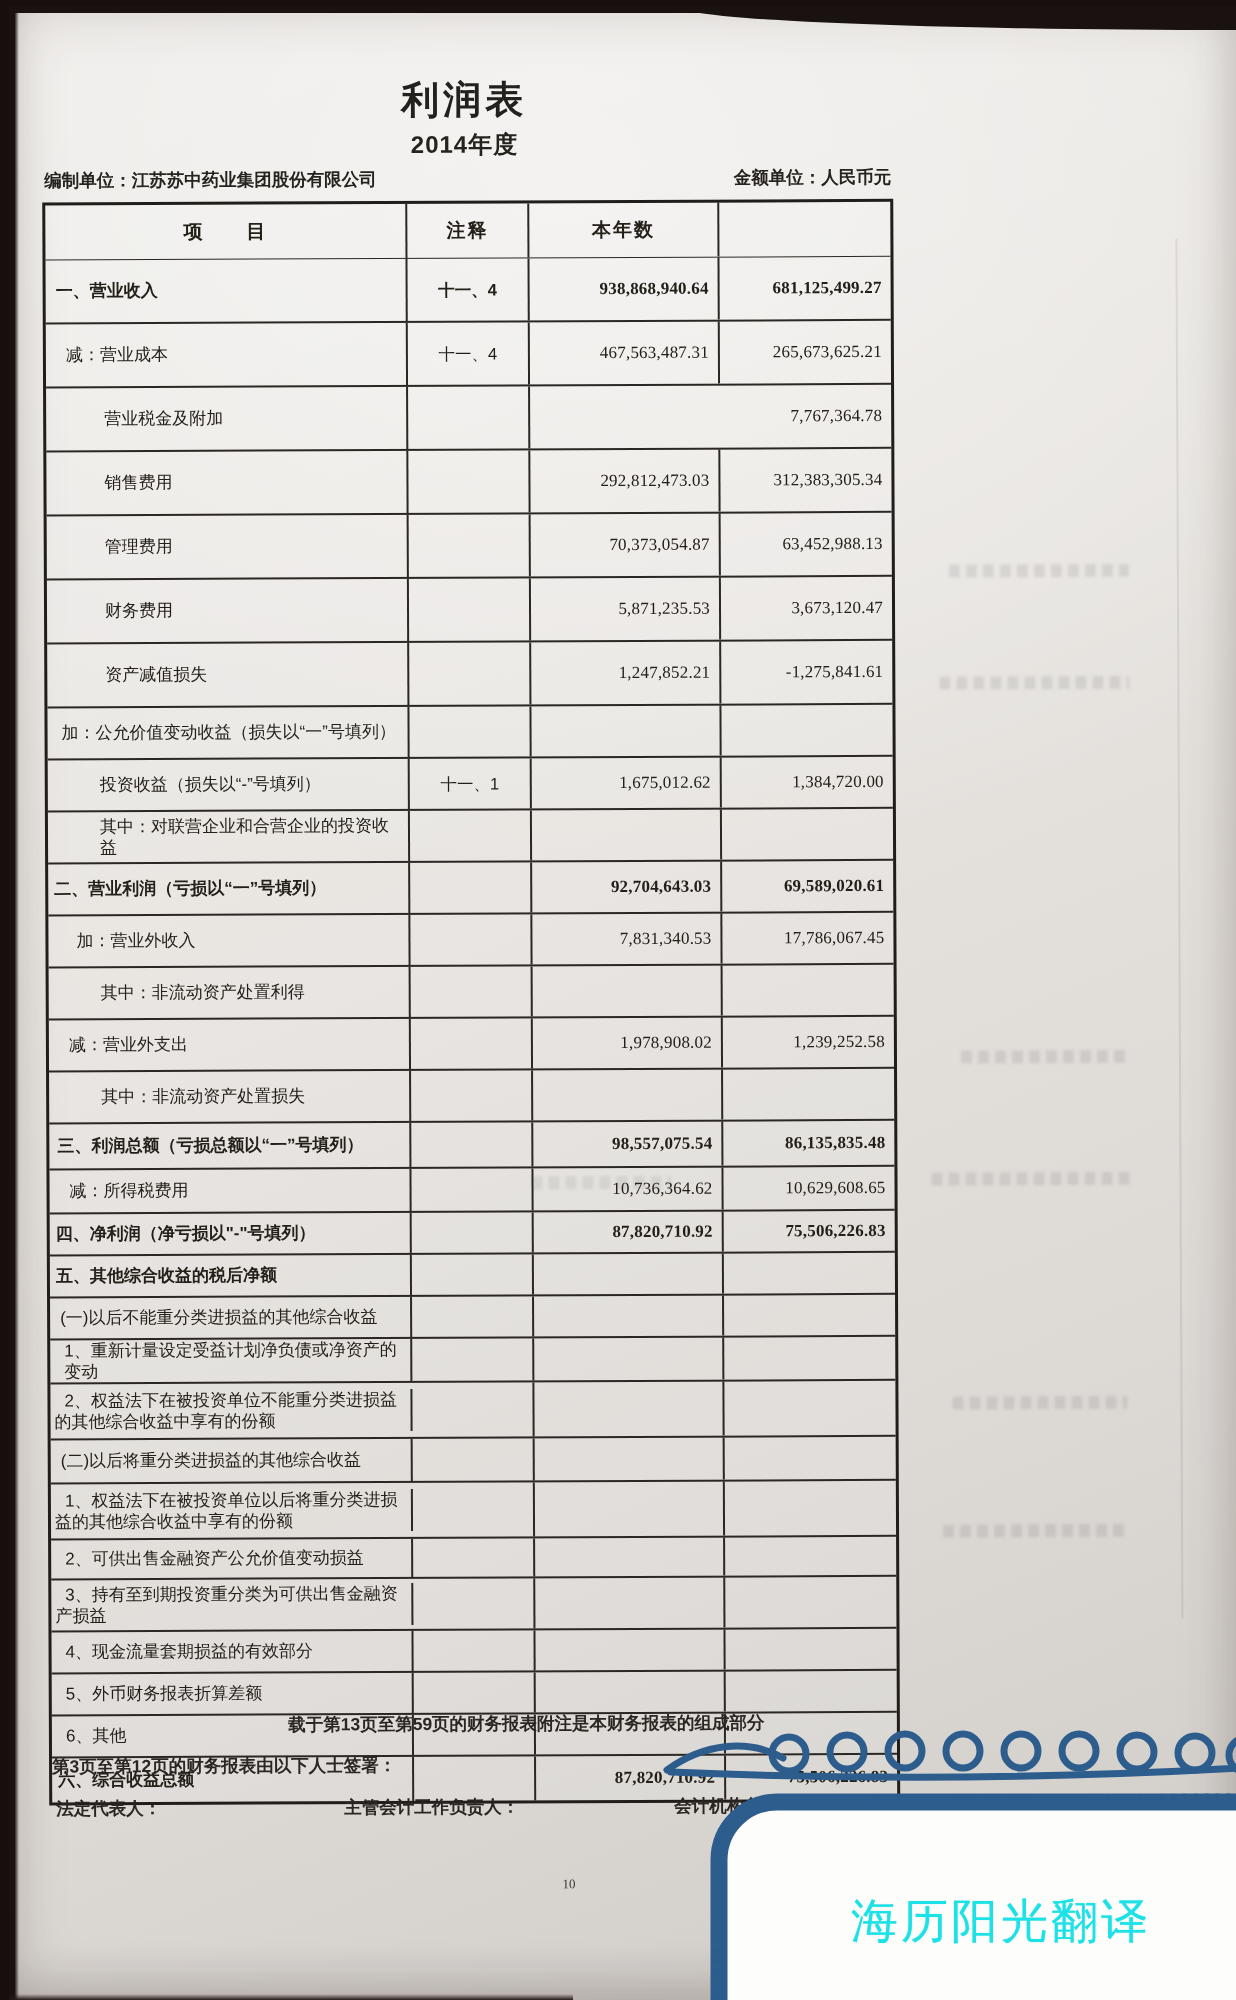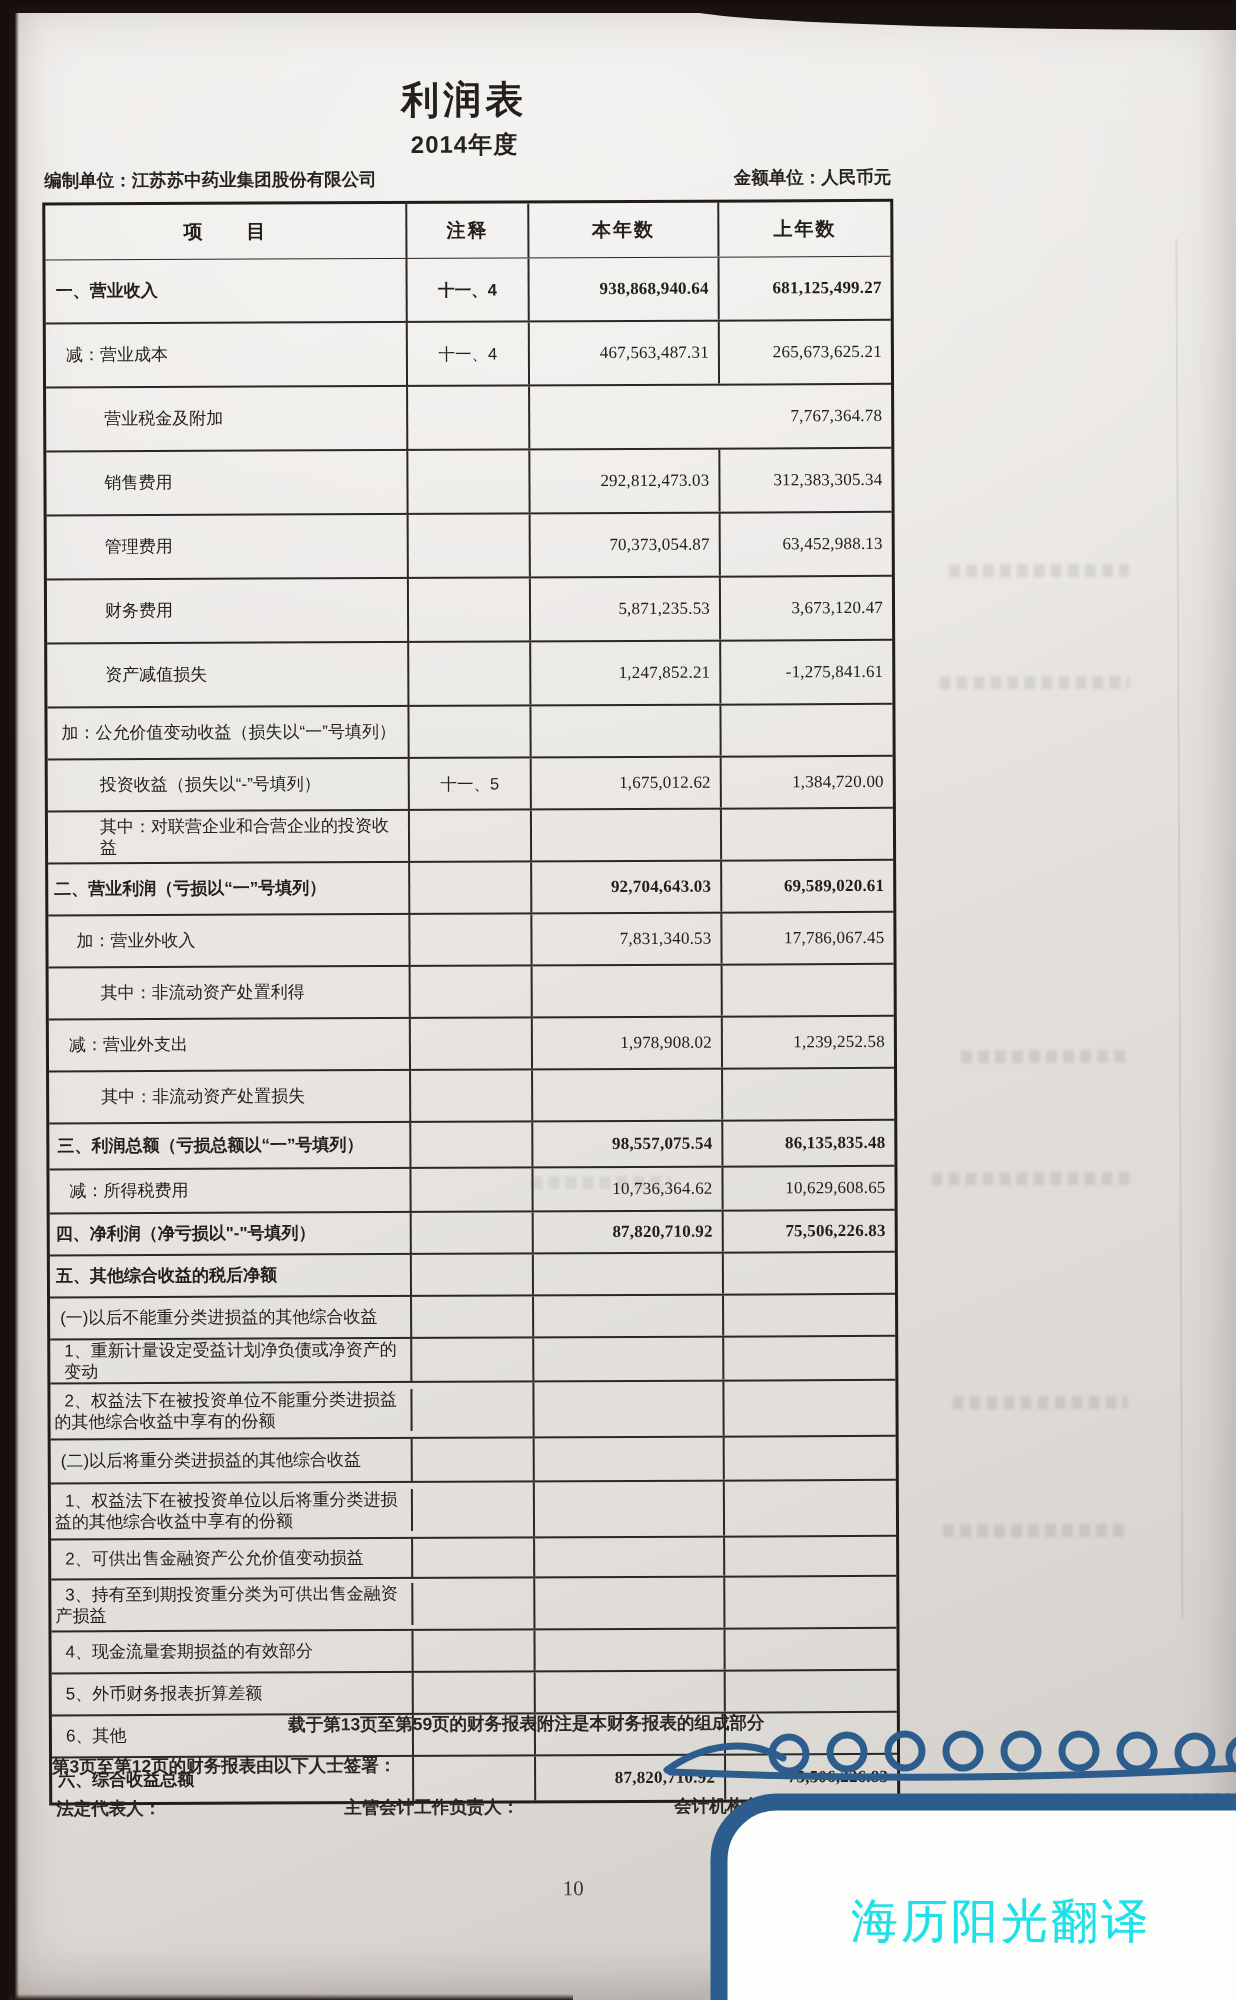--- a/index.html
+++ b/index.html
@@ -47,21 +47,21 @@
   .num{justify-content:flex-end;padding-right:9px;font-family:Liberation Serif, serif;letter-spacing:.2px;}
   .thead .cell{justify-content:center;font-size:19px;font-weight:bold;padding:0;letter-spacing:2px;}
   .bold .cell{font-weight:bold;}
   .hang{padding-left:4px;text-indent:12px;display:block;align-self:center;}
 
   
   .notes-line{position:absolute;left:90px;top:1705px;width:845px;text-align:center;font-size:17.5px;font-weight:600;color:#2a2622;}
   .signed-line{position:absolute;left:38px;top:1746px;font-size:17.5px;font-weight:600;color:#2a2622;}
   .sig{position:absolute;top:1788px;font-size:17.5px;font-weight:600;color:#2a2622;}
   .sig1{left:42px;} .sig2{left:330px;} .sig3{left:660px;}
-  .page-num{position:absolute;left:548px;top:1870px;font-size:21px;font-family:"Liberation Serif","DejaVu Serif",serif;color:#3a3531;}
+  .page-num{position:absolute;left:548px;top:1870px;font-size:13px;font-family:"Liberation Serif","DejaVu Serif",serif;color:#3a3531;}
 
   
   .ghost{position:absolute;height:13px;border-radius:2px;filter:blur(1.4px);
     background:repeating-linear-gradient(90deg,rgba(40,40,45,.10) 0 11px,rgba(0,0,0,0) 11px 17px);}
   .gline{position:absolute;width:2px;background:rgba(60,60,65,.10);filter:blur(.6px);}
 
   
   .loops{position:absolute;left:652px;top:1712px;width:584px;height:76px;overflow:visible;}
   .bubble-wrap{position:absolute;left:662px;top:1780px;width:574px;height:220px;overflow:visible;}
   .bubble-text{position:absolute;left:762px;top:1884px;width:460px;text-align:center;
@@ -80,21 +80,20 @@
     <div class="meta-line">
       <span class="meta-left"><span>编制单位：</span><span>江苏苏中药业集团股份有限公司</span></span>
       <span class="meta-right"><span>金额单位：</span><span>人民币元</span></span>
     </div>
 
     <div class="itable">
       <div class="trow thead">
         <div class="cell c-item">项　　目</div>
         <div class="cell c-note">注释</div>
         <div class="cell c-cur">本年数</div>
-        <div class="cell c-pri">上年数</div>
       </div>
       <div id="tbody">
   <div class="trow bold" style="height: 62px;">
     <div class="cell c-item" style="padding-left: 10px;">一、营业收入</div>
     <div class="cell c-note">十一、4</div>
     <div class="cell c-cur num">938,868,940.64</div>
     <div class="cell c-pri num">681,125,499.27</div>
   </div>
 
   <div class="trow" style="height: 62px;">
@@ -140,21 +139,21 @@
 
   <div class="trow" style="height: 50px;">
     <div class="cell c-item" style="padding-left: 14px;">加：公允价值变动收益（损失以“一”号填列）</div>
     <div class="cell c-note"></div>
     <div class="cell c-cur num"></div>
     <div class="cell c-pri num"></div>
   </div>
 
   <div class="trow" style="height: 50px;">
     <div class="cell c-item" style="padding-left: 52px;">投资收益（损失以“-”号填列）</div>
-    <div class="cell c-note">十一、5</div>
+    <div class="cell c-note">十一、1</div>
     <div class="cell c-cur num">1,675,012.62</div>
     <div class="cell c-pri num">1,384,720.00</div>
   </div>
 
   <div class="trow" style="height: 50px;">
     <div class="cell c-item" style="padding-left: 52px;">其中：对联营企业和合营企业的投资收益</div>
     <div class="cell c-note"></div>
     <div class="cell c-cur num"></div>
     <div class="cell c-pri num"></div>
   </div>

